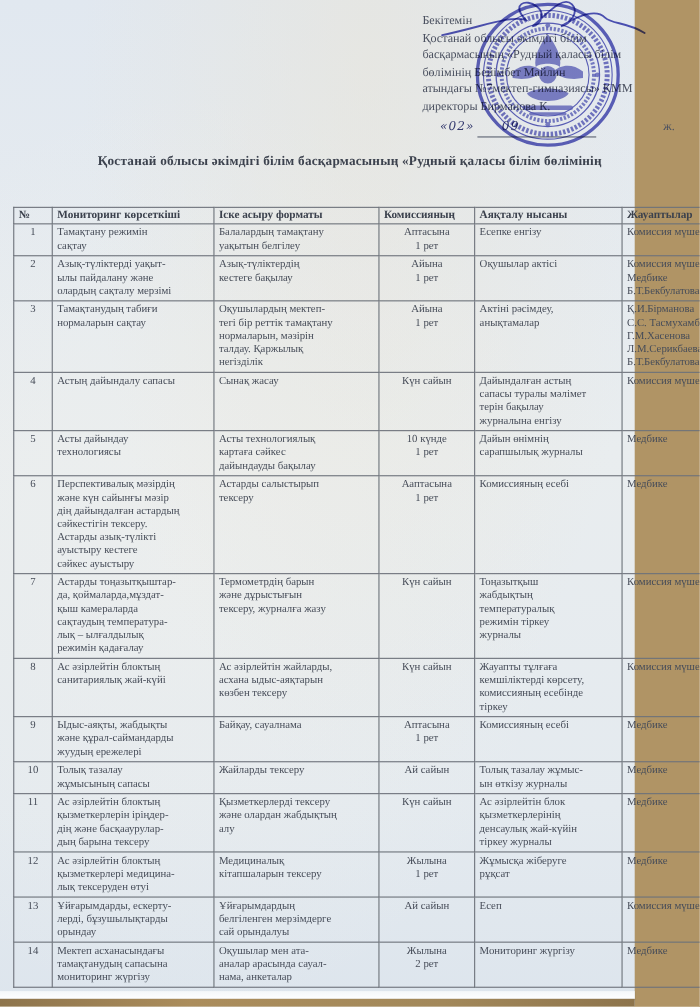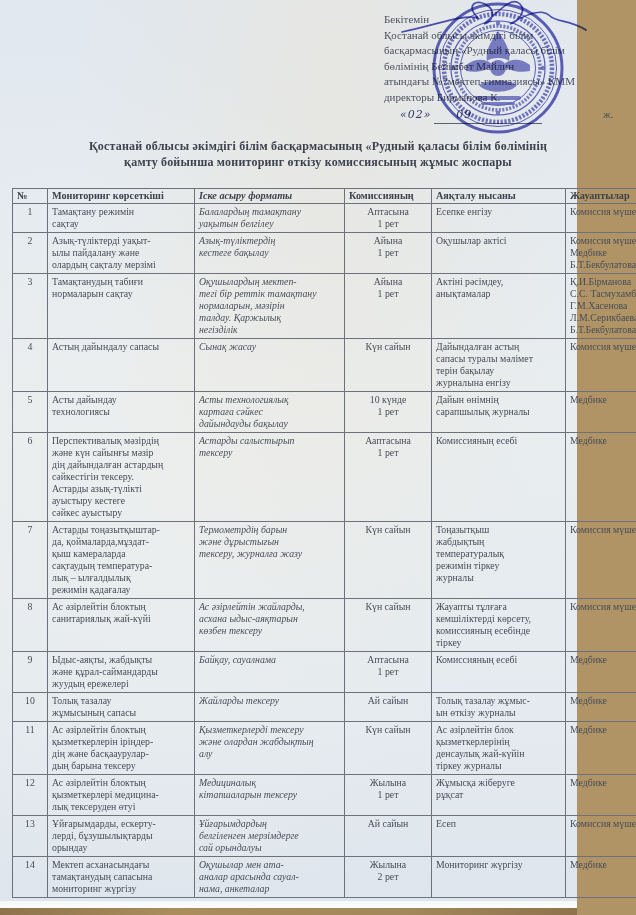--- a/index.html
+++ b/index.html
@@ -67,21 +67,21 @@
     border:1px solid #6d727a;
     padding:2px 4px;vertical-align:top;
     white-space:pre-line;overflow:hidden;
   }
   table.monitoring th{
     font-size:10.2px;font-weight:bold;color:#3b414d;
     text-align:left;padding:1px 4px;white-space:nowrap;
   }
   th.c-num, td.c-num{width:26px;text-align:center;padding-left:1px;padding-right:1px;}
   th.c-ind, td.c-ind{width:138px;}
-  th.c-fmt, td.c-fmt{width:141px;font-style:italic;}
+  th.c-fmt, td.c-fmt{width:141px;}
   th.c-per, td.c-per{width:78px;}
   td.c-per{text-align:center;}
   th.c-per{text-align:center;}
   th.c-res, td.c-res{width:125px;}
   th.c-resp,td.c-resp{width:103px;}
 </style>
 </head>
 <body>
 
 <div class="page">
@@ -123,21 +123,20 @@
       <rect x="50" y="101" width="34" height="3" rx="1.5"></rect>
       <circle cx="67" cy="22" r="2.2"></circle>
       <circle cx="67" cy="112" r="2.2"></circle>
       <circle cx="22" cy="67" r="2.2"></circle>
       <circle cx="112" cy="67" r="2.2"></circle>
     </g>
   </svg>
 
   <div class="title">
     <div>Қостанай облысы әкімдігі білім басқармасының «Рудный қаласы білім бөлімінің</div>
-    <div>қамту бойынша мониторинг өткізу комиссиясының жұмыс жоспары</div>
   </div>
 
   <table class="monitoring">
     <thead>
       <tr>
         <th class="c-num">№</th>
         <th class="c-ind">Мониторинг көрсеткіші</th>
         <th class="c-fmt">Іске асыру форматы</th>
         <th class="c-per">Комиссияның</th>
         <th class="c-res">Аяқталу нысаны</th>

